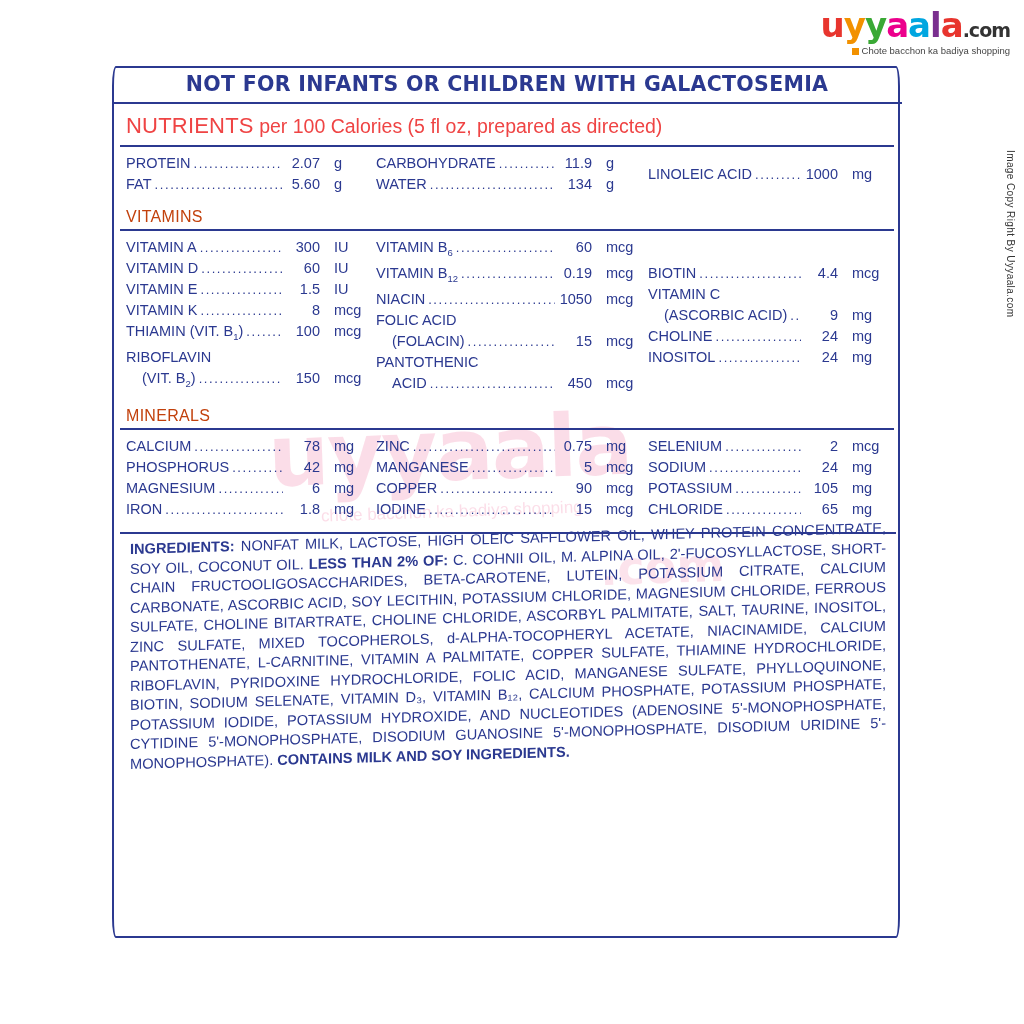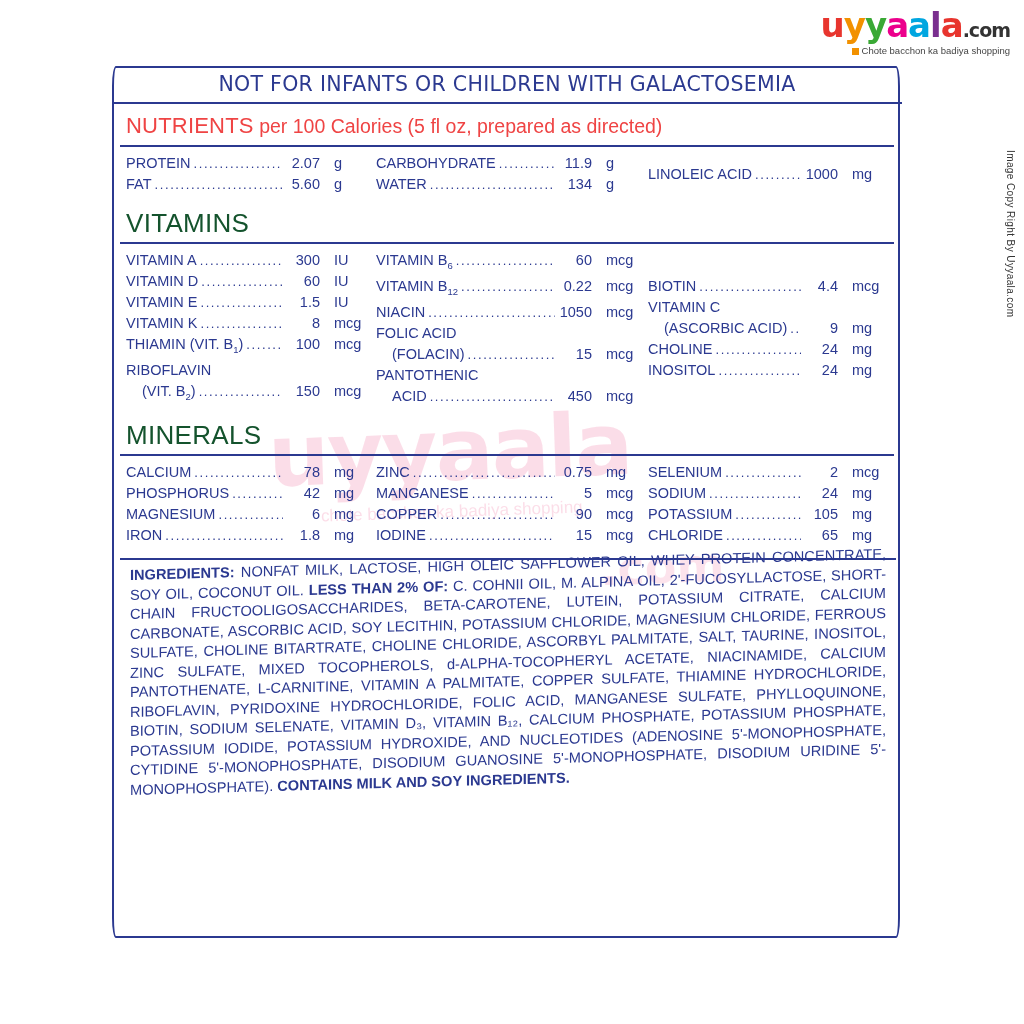--- a/index.html
+++ b/index.html
@@ -121,21 +121,21 @@
   .banner {
     position: relative;
     height: 36px;
     border-bottom: 2px solid #2b3990;
     display: flex;
     align-items: center;
     justify-content: center;
   }
   .banner-text {
     font-family: "DejaVu Sans", sans-serif;
-    font-weight: normal;
+    font-weight: bold;
     font-size: 20.5px;
     letter-spacing: 0.3px;
     color: #2b3990;
   }
 
   .nutrients-head {
     padding: 9px 0 6px 14px;
     font-size: 19.5px;
     color: #ef4444;
   }
@@ -145,22 +145,22 @@
   }
 
   .rule {
     height: 2px;
     background: #2b3990;
     margin: 0 8px;
   }
 
   .section-title {
     padding: 5px 0 3px 14px;
-    font-size: 26px;
-    color: #14532d;
+    font-size: 16px;
+    color: #c2410c;
     letter-spacing: 0.3px;
   }
 
   
   .cols {
     display: flex;
     padding: 6px 10px 8px 14px;
     position: relative;
     z-index: 2;
     align-items: center;
@@ -349,21 +349,21 @@
         <div class="col c2">
           <div class="row">
             <span class="nm">VITAMIN B<sub>6</sub></span>
             <span class="dots">........................................</span>
             <span class="val">60</span>
             <span class="unit">mcg</span>
           </div>
           <div class="row">
             <span class="nm">VITAMIN B<sub>12</sub></span>
             <span class="dots">........................................</span>
-            <span class="val">0.22</span>
+            <span class="val">0.19</span>
             <span class="unit">mcg</span>
           </div>
           <div class="row">
             <span class="nm">NIACIN</span>
             <span class="dots">........................................</span>
             <span class="val">1050</span>
             <span class="unit">mcg</span>
           </div>
           <div class="row nodots">
             <span class="nm">FOLIC ACID</span>

